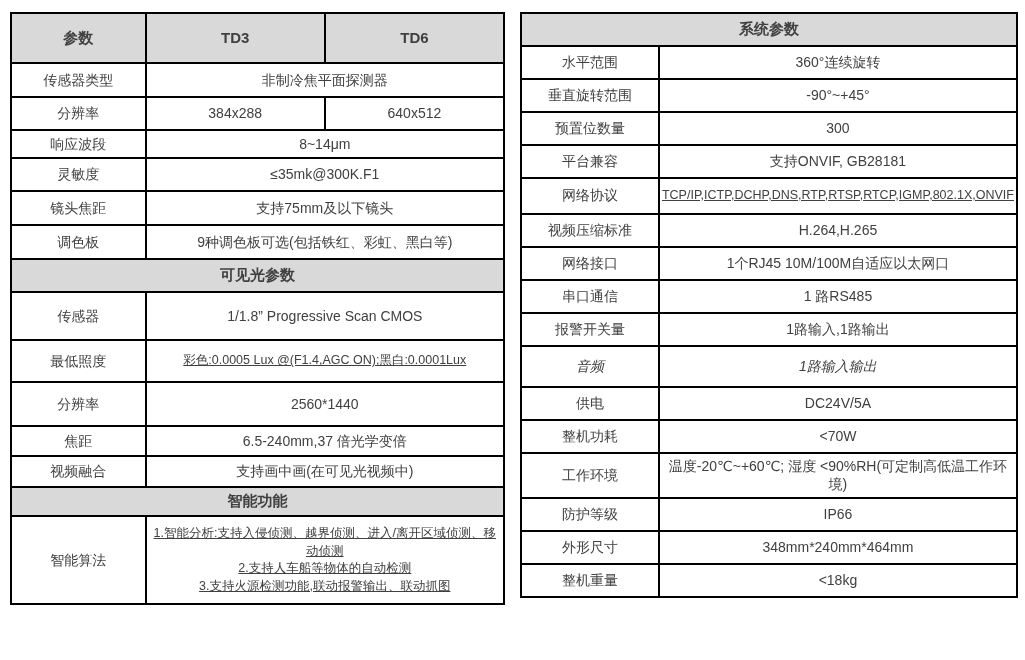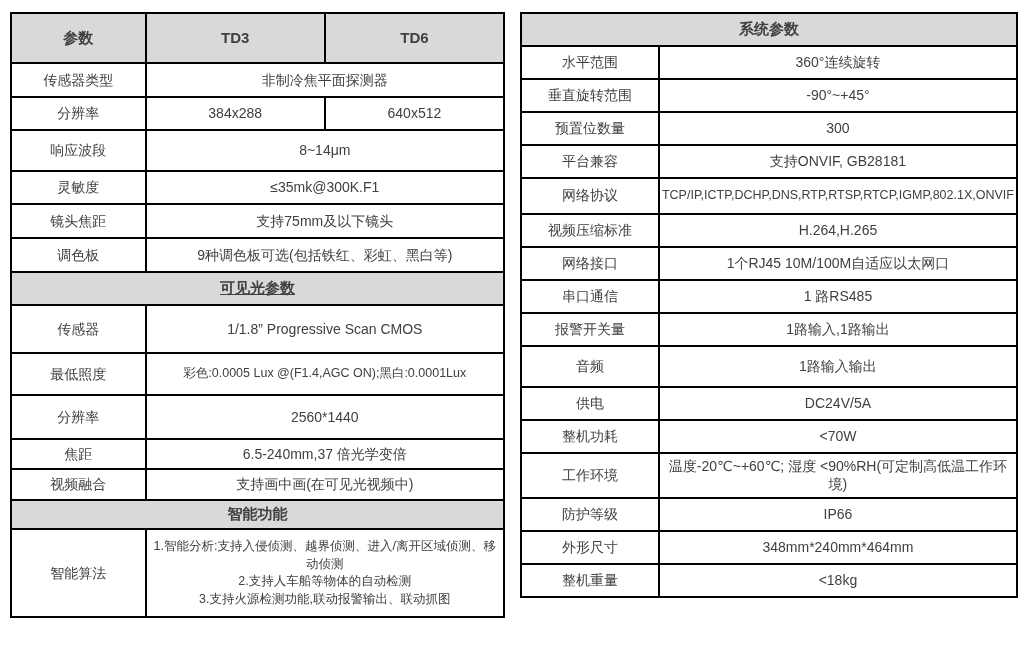--- a/index.html
+++ b/index.html
@@ -26,21 +26,21 @@
     font-size:14px;line-height:1.35;
     padding:3px 4px;
     overflow:hidden;
   }
   td.head,td.section{
     background:var(--header-bg);
     font-weight:bold;font-size:15px;
   }
   td.label{font-size:14px;}
   td.value{white-space:pre-line;}
-  td.tight{font-size:12.5px;padding:8px 2px;line-height:1.4;}
+  td.tight{font-size:12.5px;padding:8px 2px;line-height:1.4;text-decoration:underline;}
 </style>
 </head>
 <body>
 
 <div class="canvas">
 
   <table class="spec left-spec">
     <colgroup>
       <col style="width:27.3%">
       <col style="width:36.35%">
@@ -54,37 +54,37 @@
         </tr>
         <tr style="height: 34px;">
           <td class="label">传感器类型</td>
           <td class="value" colspan="2">非制冷焦平面探测器</td>
         </tr>
         <tr style="height: 33px;">
           <td class="label">分辨率</td>
           <td class="value">384x288</td>
           <td class="value">640x512</td>
         </tr>
-        <tr style="height: 41px;">
+        <tr style="height: 28px;">
           <td class="label">响应波段</td>
           <td class="value" colspan="2">8~14μm</td>
         </tr>
         <tr style="height: 33px;">
           <td class="label">灵敏度</td>
           <td class="value" colspan="2">≤35mk@300K.F1</td>
         </tr>
         <tr style="height: 34px;">
           <td class="label">镜头焦距</td>
           <td class="value" colspan="2">支持75mm及以下镜头</td>
         </tr>
         <tr style="height: 34px;">
           <td class="label">调色板</td>
           <td class="value" colspan="2">9种调色板可选(包括铁红、彩虹、黑白等)</td>
         </tr>
-        <tr style="height: 33px; text-decoration: underline;">
+        <tr style="height: 33px;">
           <td class="section" colspan="3">可见光参数</td>
         </tr>
         <tr style="height: 48px;">
           <td class="label">传感器</td>
           <td class="value" colspan="2">1/1.8” Progressive Scan CMOS</td>
         </tr>
         <tr style="height: 42px;">
           <td class="label">最低照度</td>
           <td class="value tight" colspan="2">彩色:0.0005 Lux @(F1.4,AGC ON);黑白:0.0001Lux</td>
         </tr>
@@ -150,21 +150,21 @@
           <td class="value">1个RJ45 10M/100M自适应以太网口</td>
         </tr>
         <tr style="height: 33px;">
           <td class="label">串口通信</td>
           <td class="value">1 路RS485</td>
         </tr>
         <tr style="height: 33px;">
           <td class="label">报警开关量</td>
           <td class="value">1路输入,1路输出</td>
         </tr>
-        <tr style="height: 41px;">
+        <tr style="height: 41px; font-style: italic;">
           <td class="label">音频</td>
           <td class="value">1路输入输出</td>
         </tr>
         <tr style="height: 33px;">
           <td class="label">供电</td>
           <td class="value">DC24V/5A</td>
         </tr>
         <tr style="height: 33px; padding-left: 27px;">
           <td class="label">整机功耗</td>
           <td class="value">&lt;70W</td>

